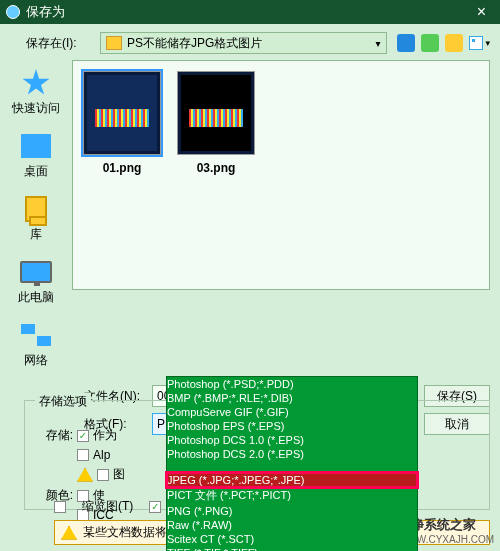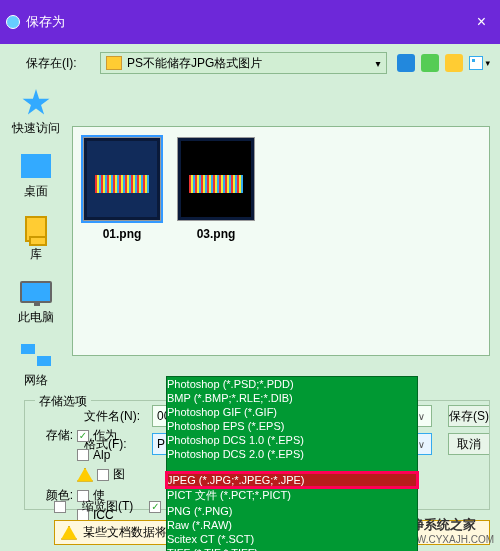--- a/index.html
+++ b/index.html
@@ -1,39 +1,39 @@
 <!DOCTYPE html>
 <html><head>
 <meta charset="utf-8">
 <style>
 * { box-sizing: border-box; margin: 0; padding: 0; font-family: "Microsoft YaHei", "SimSun", Tahoma, sans-serif; }
 body { width: 500px; height: 551px; background: #d4eed9; overflow: hidden; position: relative; }
 
-.titlebar { height: 44px; background: #6d28d9; color: #fff; display: flex; align-items: center; padding: 0 6px; font-size: 13px; }
+.titlebar { height: 24px; background: #14532d; color: #fff; display: flex; align-items: center; padding: 0 6px; font-size: 13px; }
 .titlebar .appicon { width: 14px; height: 14px; background: #66ccff; border-radius: 50%; border: 1px solid #fff; margin-right: 6px; }
 .titlebar .spacer { flex: 1; }
 .titlebar .close { font-size: 16px; padding: 0 8px; cursor: pointer; }
 
 .toprow { display:flex; align-items:center; padding:8px 10px 6px 26px; background:#d4eed9;}
 .toprow .lbl { font-size:12px; width:74px;}
 .pathbox { flex:1; display:flex; align-items:center; background:#d1eed3; border:1px solid #8cb98f; height:22px;}
 .pathbox .foldericon { width:16px; height:14px; background:#ffcc33; border:1px solid #cc9933; margin:0 5px; }
 .pathbox .txt { font-size:12px; flex:1;}
 .pathbox .arrow { font-size:10px; padding:0 6px; }
 .topicons { display:flex; gap:6px; margin-left:10px; align-items:center;}
 .topicons .ic { width:18px; height:18px; border-radius:3px;}
 .ic-back{background:#2288dd;border-radius:50%;}
 .ic-up{background:#55cc55;}
 .ic-newf{background:#ffcc33;}
 .ic-view{display:flex;align-items:center;}
 .ic-view .sq{width:14px;height:14px;background:#fff;border:1px solid #33aaee;position:relative;}
 .ic-view .sq::before{content:"";position:absolute;left:2px;top:2px;width:3px;height:3px;background:#33aaee;}
 .ic-view .ar{font-size:9px;margin-left:2px;}
 
-.mainarea { display:flex;align-items:center; }
+.mainarea { display:flex; }
 .sidebar { width:72px; background:#d4eed9; padding-top:6px;}
 .sbitem { text-align:center; margin-bottom:12px; font-size:12px;}
 .sbitem .icwrap{height:34px;display:flex;align-items:center;justify-content:center;}
 .star{width:28px;height:28px;background:#33aaff;clip-path:polygon(50% 0,61% 35%,98% 35%,68% 57%,79% 91%,50% 70%,21% 91%,32% 57%,2% 35%,39% 35%);}
 .desk{width:30px;height:24px;background:#33aaff;}
 .lib{width:22px;height:26px;background:#ffcc33;border:2px solid #cc9900;position:relative;}
 .lib::after{content:"";position:absolute;bottom:-6px;left:2px;width:14px;height:6px;background:#ffcc33;border:2px solid #cc9900;}
 .pc{width:32px;height:22px;background:#33aaff;border:2px solid #666;border-radius:2px;position:relative;}
 .pc::after{content:"";position:absolute;bottom:-5px;left:12px;width:6px;height:4px;background:#666;}
 .net{width:30px;height:22px;position:relative;}
@@ -46,21 +46,21 @@
 .thumb.sel .tframe{outline:2px solid #3399ff;}
 .tframe .inner{width:100%;height:100%;background:#112b5a;position:relative;overflow:hidden;}
 .tframe .inner::before{content:"";position:absolute;left:12%;top:45%;width:76%;height:24%;background:repeating-linear-gradient(90deg,#e33 0 2px,#ee3 2px 4px,#3ae 4px 6px);}
 .thumb .tframe.alt .inner{background:#000;}
 .thumb .cap{margin-top:6px;}
 
 .filenamerow { padding:4px 10px 2px 84px; display:flex; align-items:center; gap:8px;}
 .filenamerow .l{font-size:12px;width:60px;}
 .cbo{flex:1;border:1px solid #8cb98f;background:#f5fff6;height:22px;font-size:12px;padding:2px 4px;display:flex;align-items:center;position:relative;}
 .cbo .ar{position:absolute;right:6px;font-size:10px;color:#555;}
-.btn{width:42px;height:22px;background:#e8f5e9;border:1px solid #8cb98f;font-size:12px;margin-left:8px;cursor:pointer;display:flex;align-items:center;justify-content:center;}
+.btn{width:66px;height:22px;background:#e8f5e9;border:1px solid #8cb98f;font-size:12px;margin-left:8px;cursor:pointer;display:flex;align-items:center;justify-content:center;}
 .cbo.blue{background:#e8f5ff;border-color:#33aaee;}
 
 .dropdown{position:absolute;left:166px;top:376px;width:252px;background:#009933;color:#fff;font-size:11px;border:1px solid #006622;z-index:50;}
 .dropdown .opt{padding:1px 0;white-space:nowrap;}
 .dropdown .opt.hilite{background:#b91c1c;outline:3px solid #ff0055;outline-offset:-1px;position:relative;z-index:2;margin-top:12px;}
 
 .saveopt{position:absolute;left:24px;top:400px;right:10px;border:1px solid #aac8ad;padding:26px 8px 8px 8px;font-size:12px;height:110px;}
 .saveopt .tt{position:absolute;left:10px;top:-8px;background:#d4eed9;padding:0 4px;}
 .saveopt .row{display:flex;align-items:center;gap:4px;margin-bottom:4px;}
 .saveopt .colab{width:40px;text-align:right;}
@@ -169,21 +169,21 @@
   <div class="cbo blue">
     <span>PNG (*.PNG)</span>
     <span class="ar">∨</span>
   </div>
   <div class="btn">取消</div>
 </div>
 
 <div class="dropdown">
   <div class="opt">Photoshop (*.PSD;*.PDD)</div>
   <div class="opt">BMP (*.BMP;*.RLE;*.DIB)</div>
-  <div class="opt">Photoshop GIF (*.GIF)</div>
+  <div class="opt">CompuServe GIF (*.GIF)</div>
   <div class="opt">Photoshop EPS (*.EPS)</div>
   <div class="opt">Photoshop DCS 1.0 (*.EPS)</div>
   <div class="opt">Photoshop DCS 2.0 (*.EPS)</div>
   <div class="opt hilite">JPEG (*.JPG;*.JPEG;*.JPE)</div>
   <div class="opt">PICT 文件 (*.PCT;*.PICT)</div>
   <div class="opt">PNG (*.PNG)</div>
   <div class="opt">Raw (*.RAW)</div>
   <div class="opt">Scitex CT (*.SCT)</div>
   <div class="opt">TIFF (*.TIF;*.TIFF)</div>
 </div>

